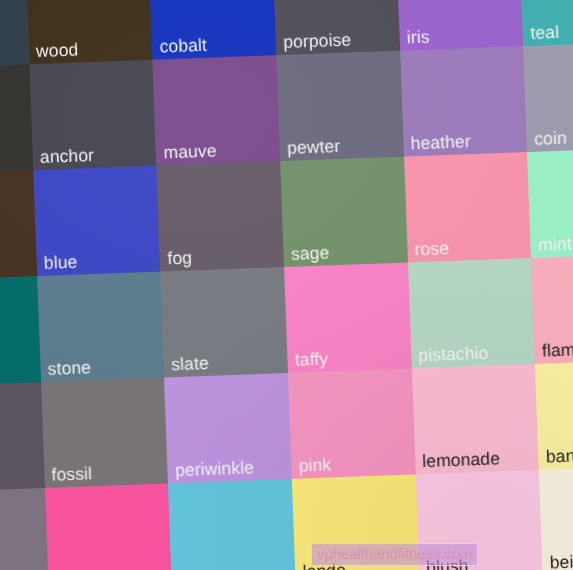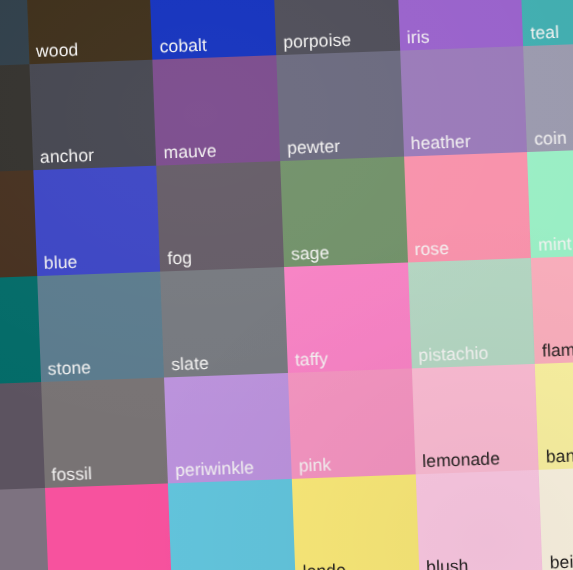--- a/index.html
+++ b/index.html
@@ -167,13 +167,14 @@
         <span class="label">londe</span>
       </div>
       <div class="cell light" style="background: rgb(251, 200, 226);">
         <span class="label">blush</span>
       </div>
       <div class="cell light" style="background: rgb(250, 242, 224);">
         <span class="label">beige</span>
       </div>
     </div>
   <div id="sheen"></div>
+  <div id="watermark">vphealthandfitness.com</div>
 </div>
 
 </body></html>

